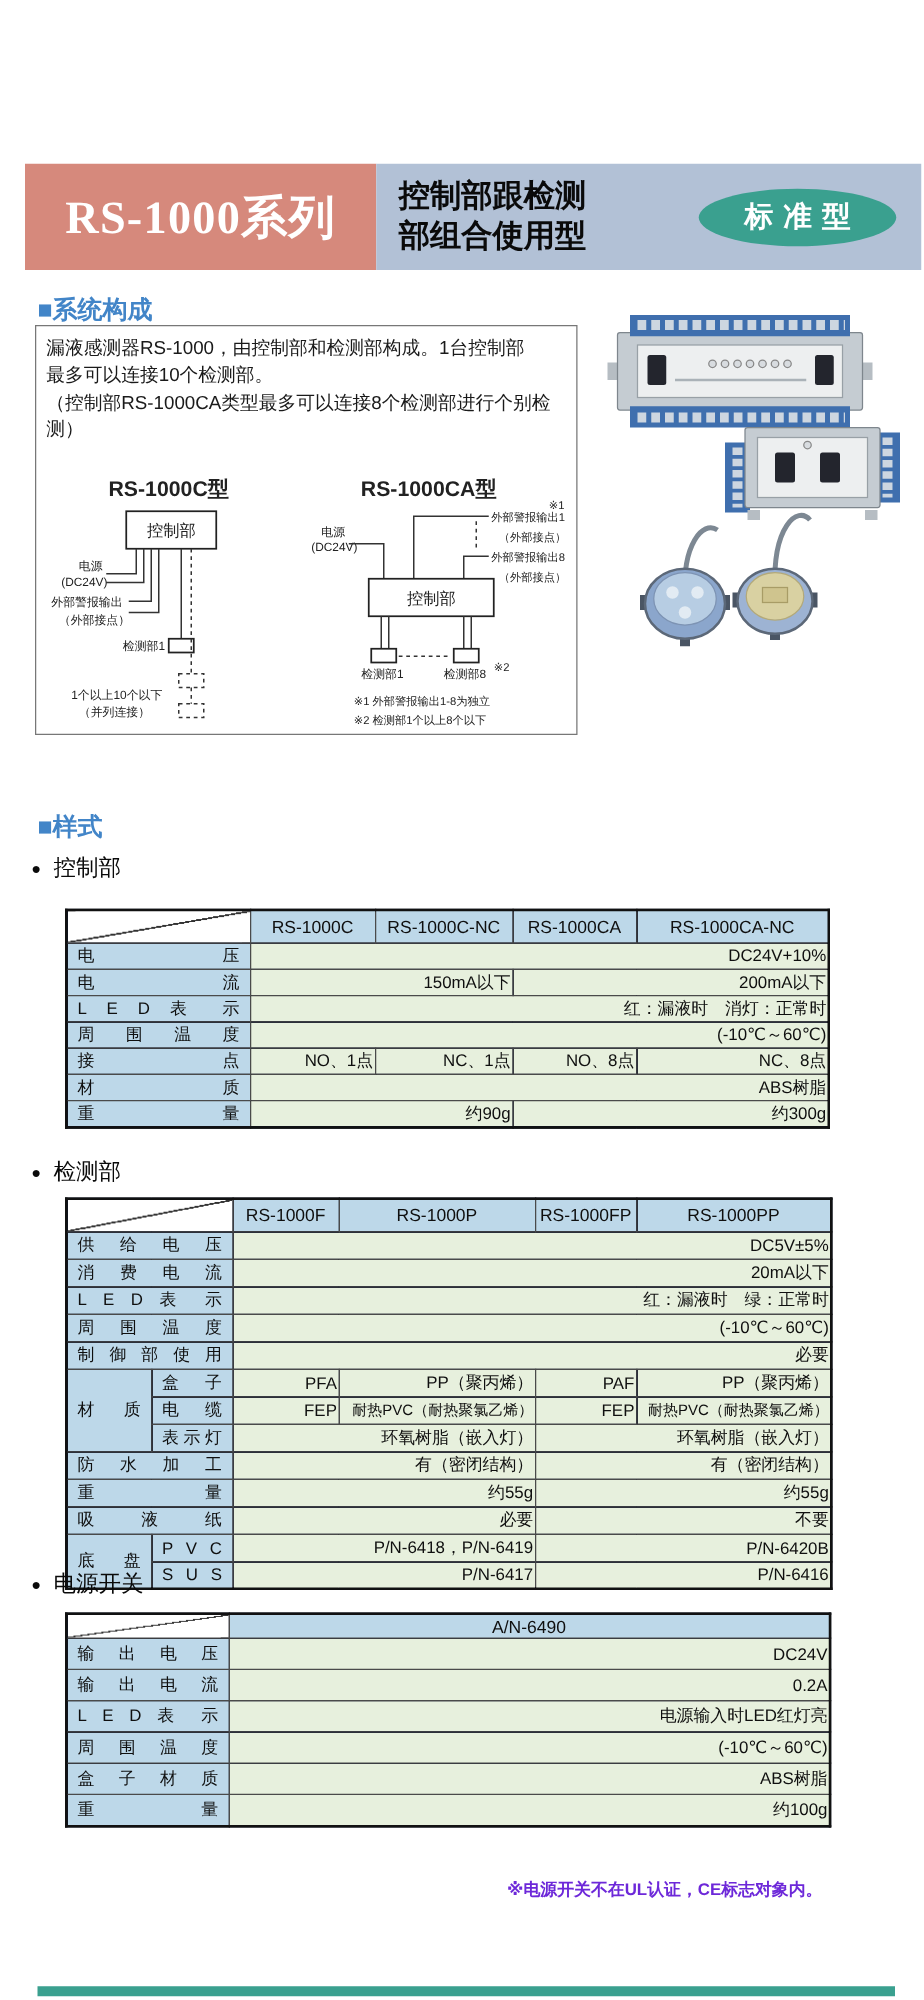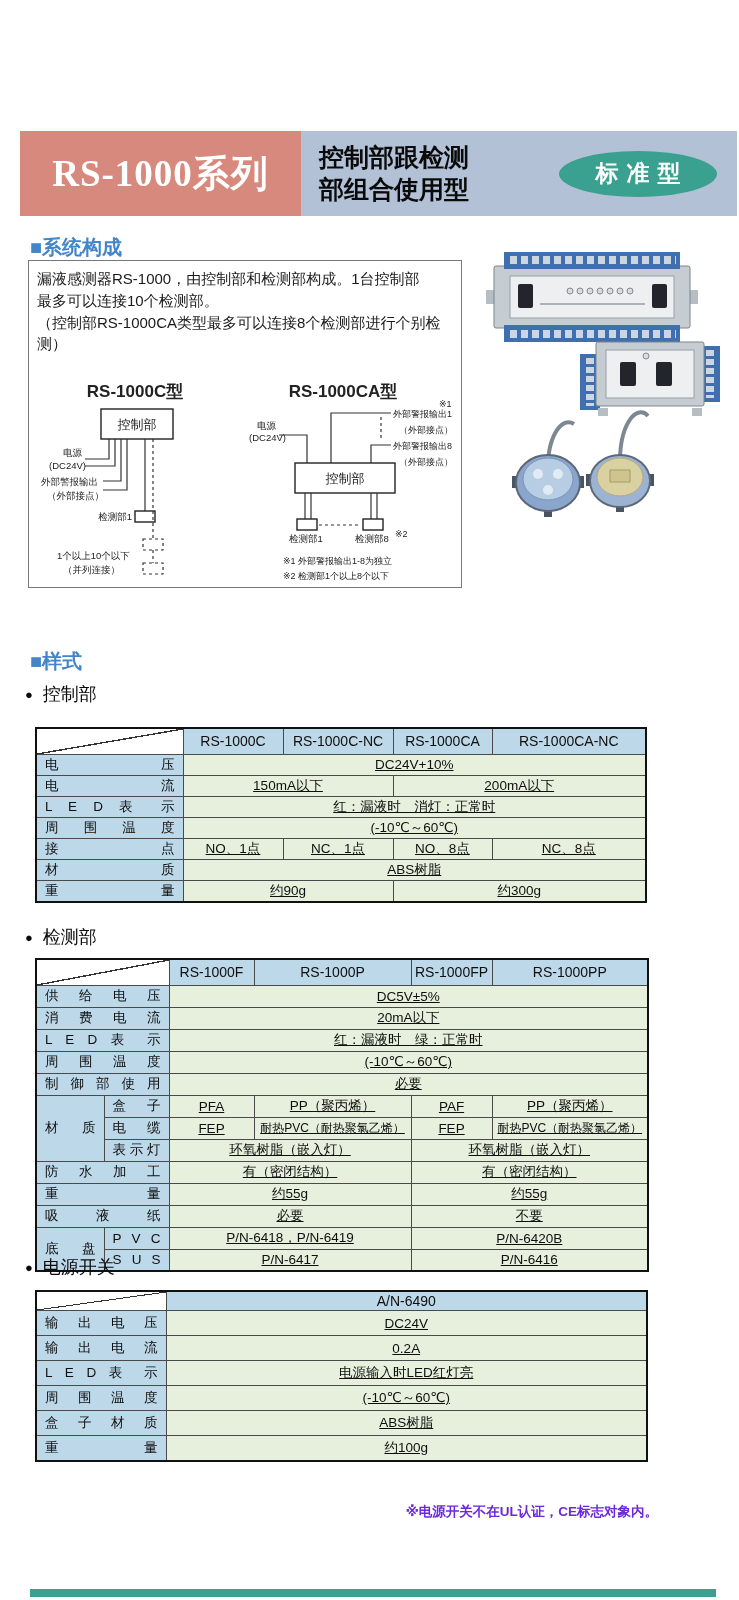--- a/index.html
+++ b/index.html
@@ -30,25 +30,25 @@
   .dg .dg-small{font-size:9.5px;}
   .dg .dg-tiny{font-size:9px;}
   .dg line,.dg polyline,.dg rect.wirebox{stroke:#333;stroke-width:1.2;fill:none;}
   .dg rect.solid{fill:#fff;stroke:#222;stroke-width:1.4;}
   .dg .dash{stroke-dasharray:3 3;}
 
   
   .photos{position:absolute;left:470px;top:246px;}
 
   
-  table.spec{border-collapse:collapse;table-layout:fixed;border:2px solid #111;position:absolute;left:35px;background:#0f172a;}
+  table.spec{border-collapse:collapse;table-layout:fixed;border:2px solid #111;position:absolute;left:52px;background:#0f172a;}
   table.spec th,table.spec td{border:1px solid #4a4a4a;font-weight:normal;color:#0f0f0f;overflow:hidden;white-space:nowrap;}
   th.model{background:var(--label-cell-bg,#bdd8e9);font-size:14px;text-align:center;}
   th.row-label,th.group-label,th.sub-label{background:var(--label-cell-bg,#bdd8e9);font-size:13.5px;text-align:justify;text-align-last:justify;padding:0 8px;}
-  td.val{background:var(--data-cell-bg,#e7f0dd);text-align:center;font-size:13.5px;text-decoration:underline;}
+  td.val{background:var(--data-cell-bg,#e7f0dd);text-align:right;font-size:13.5px;}
   td.val.s{font-size:12px;}
   th.diag-cell{background-color:#fff;background-image:linear-gradient(to bottom right,transparent 48.6%,#333 48.6%,#333 51.4%,transparent 51.4%);}
   .t1{top:727px;} .t1 tr{height:21px;} .t1 tr.head{height:26px;}
   .t2{top:958px;} .t2 tr{height:22px;} .t2 tr.head{height:26px;}
   .t3{top:1290px;} .t3 tr{height:25px;} .t3 tr.head{height:14px;}
 
   .footnote{position:absolute;top:1503px;right:81px;font-size:13.5px;font-weight:bold;color:#6d28d9;}
   .footer-bar{position:absolute;left:30px;top:1589px;width:686px;height:8px;background:var(--badge-teal,#3aa08f);}
 </style>
 </head>

